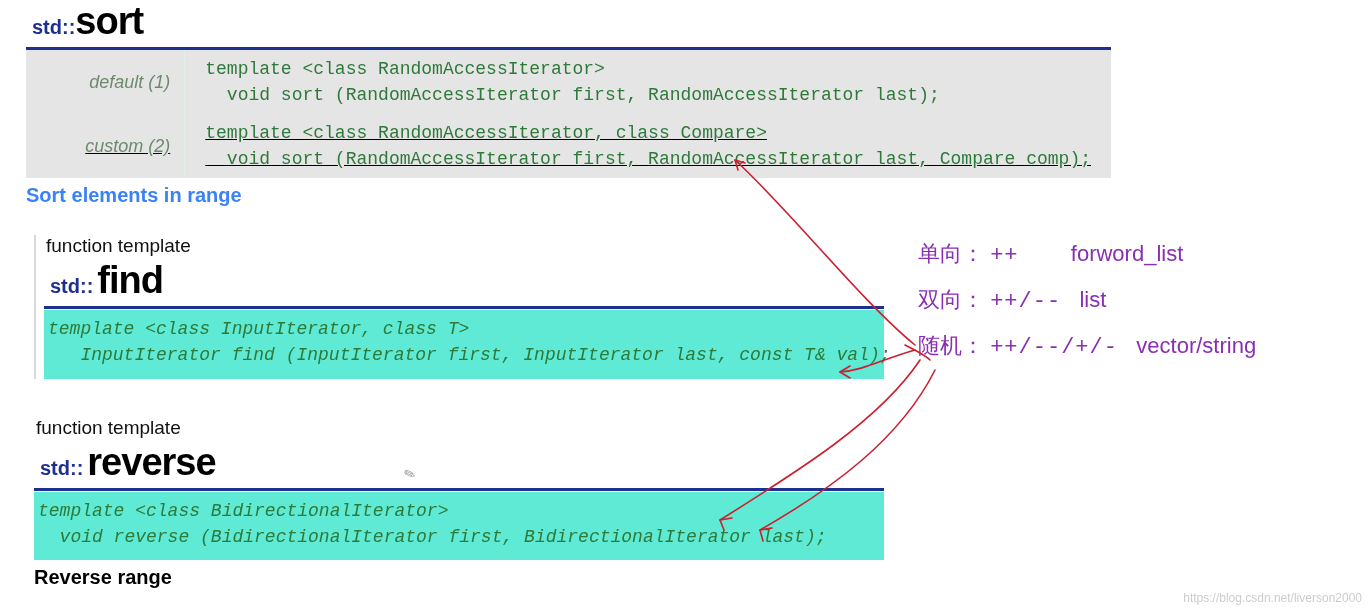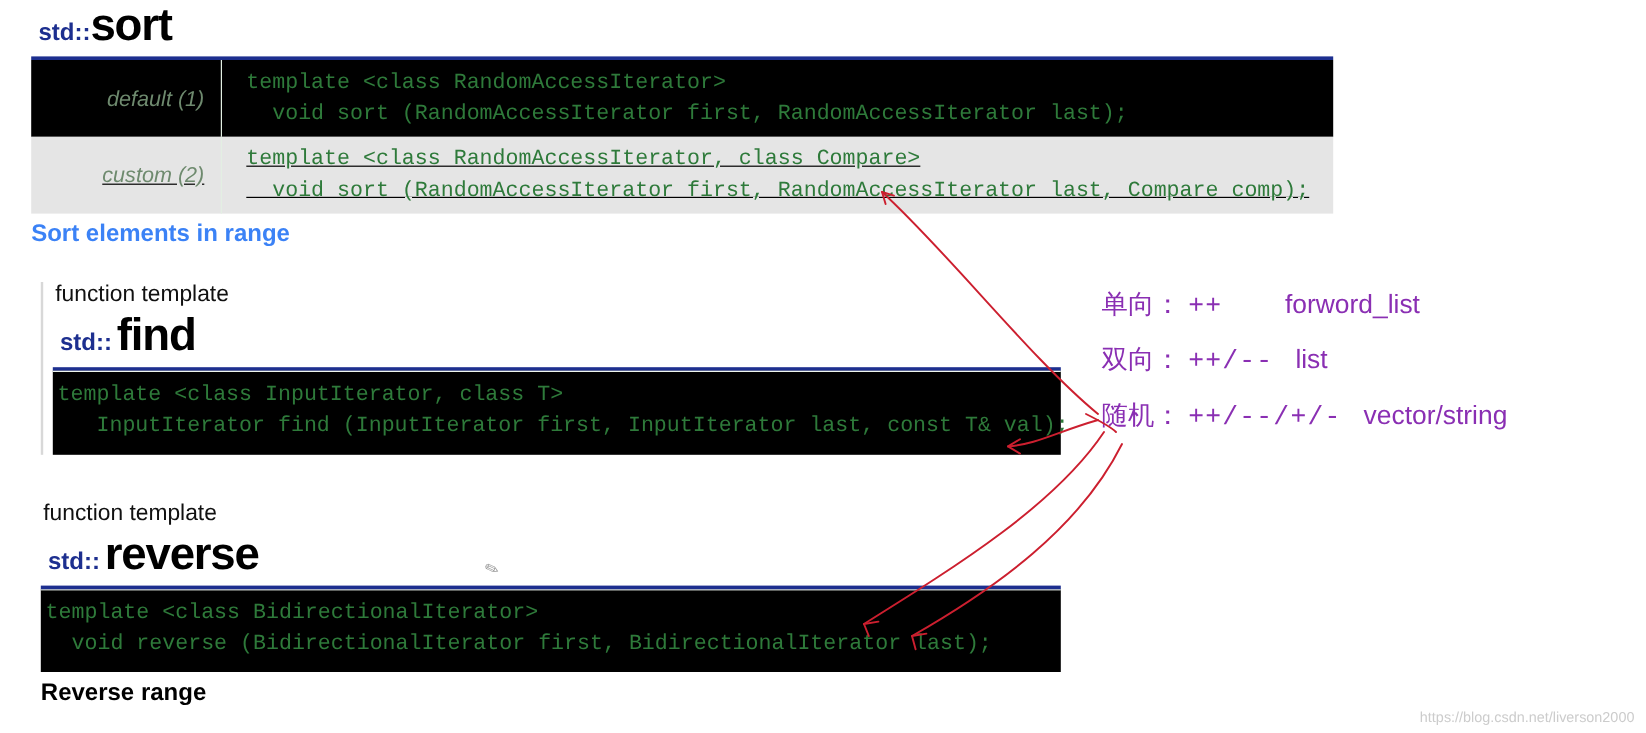--- a/index.html
+++ b/index.html
@@ -12,43 +12,44 @@
     overflow: hidden;
   }
   .page { position: relative; width: 100%; height: 100%; }
 
   
   .sort-block { margin: 0 0 0 26px; width: 1085px; }
   .sort-title { border-bottom: 3px solid #1d2f8f; padding: 0 0 4px 6px; }
   .ns { color: #1d2f8f; font-weight: bold; font-size: 20px; font-family: Verdana, sans-serif; }
   .fn-big { color: #000; font-weight: 800; font-size: 38px; font-family: Verdana, sans-serif; letter-spacing: -1px; }
   .sig-table { width: 100%; border-collapse: collapse; }
-  .sig-table tr.row1 { background: #000000; }
+  .sig-table tr.row1 { background: #e5e5e5; }
   .sig-table tr.row2 { background: #e5e5e5; text-decoration: underline; }
   .sig-table td.label {
     width: 160px; text-align: right; padding: 8px 14px 8px 8px;
     color: #6e8a6e; font-style: italic; font-size: 18px;
     border-right: 1px solid #e3efe3;
   }
   .sig-table td.code {
     font-family: "Courier New", monospace; color: #2e7a3a;
     font-size: 18px; padding: 6px 20px; line-height: 1.45;
     white-space: pre;
   }
   .sort-sub { font-weight: 700; font-size: 20px; margin: 6px 0 0 0; color: #3b82f6; }
 
   
   .find-block { margin: 28px 0 0 34px; width: 850px; border-left: 2px solid #d8d8d8; padding-left: 8px; }
   .ft-label { font-size: 19px; color: #111; margin: 2px 0 2px 2px; }
   .find-title { border-bottom: 3px solid #1d2f8f; padding: 0 0 4px 6px; display:flex; align-items:baseline; gap:4px;}
   .sig-box {
-    background: #000000; border-top: 1px solid #eef5ee;
+    background: #5eead4; border-top: 1px solid #eef5ee;
     font-family: "Courier New", monospace; color: #2e7a3a;
     font-size: 18px; padding: 6px 4px 10px 4px; line-height: 1.45;
     white-space: pre;
+    font-style: italic;
   }
 
   
   .reverse-block { margin: 38px 0 0 34px; width: 850px; }
   .reverse-title { border-bottom: 3px solid #1d2f8f; padding: 0 0 4px 6px; display:flex; align-items:baseline; gap:4px; position:relative;}
   .pencil { position:absolute; left:370px; bottom:6px; color:#999; font-size:14px; transform: rotate(-20deg); }
   .rev-sub { font-weight: 800; font-size: 20px; margin: 6px 0 0 0; color:#000; }
 
   
   .annotation {

